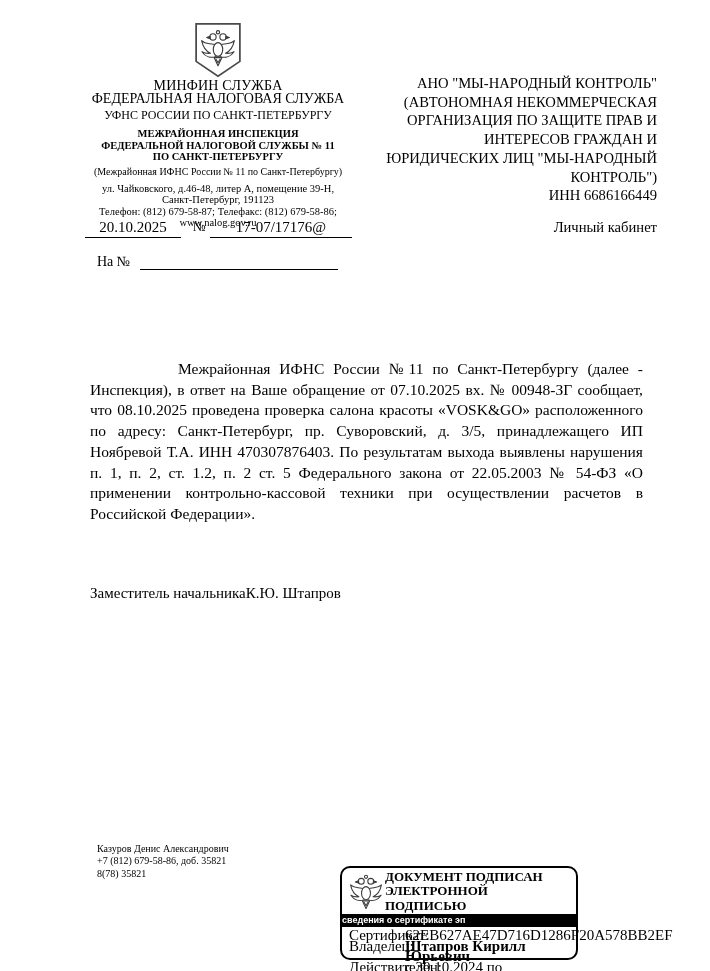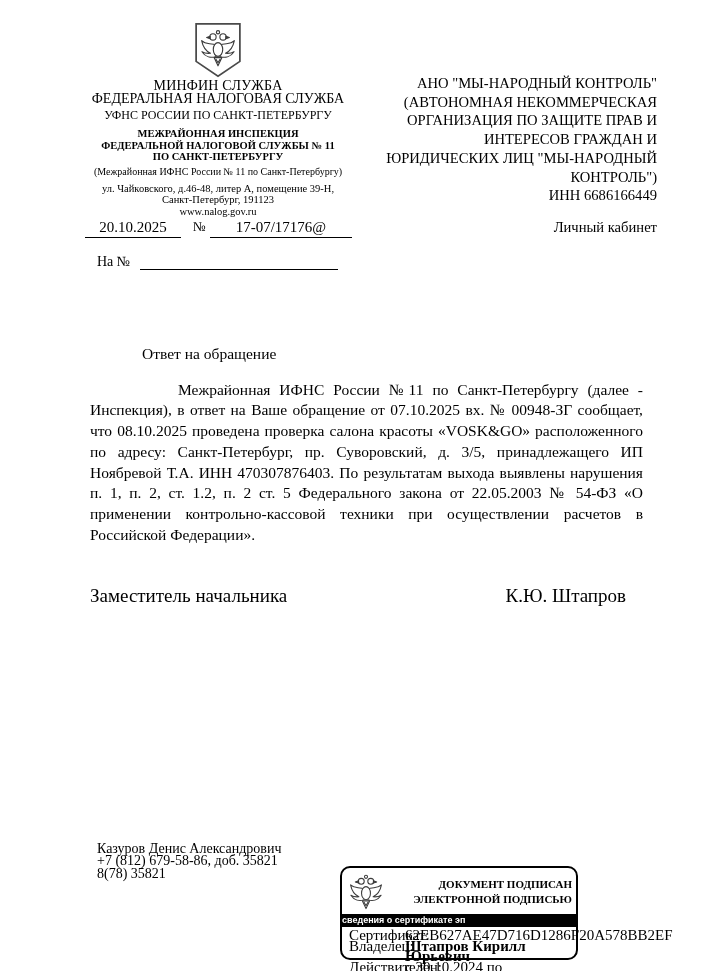--- a/index.html
+++ b/index.html
@@ -37,31 +37,31 @@
   .recipient-delivery { margin-top:13px; }
 
   
   .body-block { position:absolute; left:90px; top:344px; width:553px;
                 font-size:15.5px; line-height:20.7px; }
   .subject { margin-left:52px; }
   .para { margin-top:15px; text-align:justify; text-indent:88px; }
 
   
   .sig-row { position:absolute; left:90px; top:585px; width:536px;
-             display:flex; justify-content:space-between; font-size:19px;gap:8px; }
+             display:flex; justify-content:flex-start; font-size:15px; }
 
   
-  .contact { position:absolute; left:97px; top:843px; font-size:14px; line-height:12.4px; }
+  .contact { position:absolute; left:97px; top:843px; font-size:10px; line-height:12.4px; }
 
   
   .stamp { position:absolute; left:340px; top:866px; width:238px; height:94px;
            border:2.5px solid #000; border-radius:10px; box-sizing:border-box; background:#fff; }
   .stamp-head { display:flex; align-items:center; height:46px; padding:1px 4px 0 5px; box-sizing:border-box; }
   .stamp-eagle { width:38px; height:40px; flex:none; }
-  .stamp-title { flex:1; text-align:right; font-weight:bold; font-size:11px; line-height:14.5px; }
+  .stamp-title { flex:1; text-align:left; font-weight:bold; font-size:13px; line-height:14.5px; }
   .stamp-bar { background:#000; color:#fff; text-align:left;
                font-family:"Liberation Sans","DejaVu Sans",sans-serif;
                font-weight:bold; font-size:9px; height:13px; line-height:13px; }
   .stamp-table { padding:3px 13px 0 7px; font-size:15px; }
   .stamp-row { display:flex; line-height:10.6px; }
   .stamp-label { width:56px; flex:none; }
   .stamp-value {}
   .stamp-value-bold { font-weight:bold; }
 
   .hidden-defs { position:absolute; width:0; height:0; overflow:hidden; }
@@ -97,38 +97,38 @@
     </svg>
     <div class="lh-agency">МИНФИН СЛУЖБА</div>
     <div class="lh-service">ФЕДЕРАЛЬНАЯ НАЛОГОВАЯ СЛУЖБА</div>
     <div class="lh-ufns">УФНС РОССИИ ПО САНКТ-ПЕТЕРБУРГУ</div>
     <div class="lh-bold lh-bold-first">МЕЖРАЙОННАЯ ИНСПЕКЦИЯ</div>
     <div class="lh-bold">ФЕДЕРАЛЬНОЙ НАЛОГОВОЙ СЛУЖБЫ № 11</div>
     <div class="lh-bold">ПО САНКТ-ПЕТЕРБУРГУ</div>
     <div class="lh-paren">(Межрайонная ИФНС России № 11 по Санкт-Петербургу)</div>
     <div class="lh-addr lh-addr-first">ул. Чайковского, д.46-48, литер А, помещение 39-Н,</div>
     <div class="lh-addr">Санкт-Петербург, 191123</div>
+    <div class="lh-addr">Телефон: (812) 679-58-87; Телефакс: (812) 679-58-86;</div>
     <div class="lh-addr">www.nalog.gov.ru</div>
   </div>
 
   <div class="ref-row">
     <span class="u ref-date">20.10.2025</span><span class="ref-no-label">№</span><span class="u ref-num">17-07/17176@</span>
   </div>
   <div class="na-row">
     <span>На №</span><span class="u na-blank">&nbsp;</span>
   </div>
 
   <div class="recipient">
     <div>АНО "МЫ-НАРОДНЫЙ КОНТРОЛЬ" (АВТОНОМНАЯ НЕКОММЕРЧЕСКАЯ ОРГАНИЗАЦИЯ ПО ЗАЩИТЕ ПРАВ И ИНТЕРЕСОВ ГРАЖДАН И ЮРИДИЧЕСКИХ ЛИЦ "МЫ-НАРОДНЫЙ КОНТРОЛЬ")</div>
     <div>ИНН 6686166449</div>
     <div class="recipient-delivery">Личный кабинет</div>
   </div>
 
   <div class="body-block">
-    <div class="subject">Ответ на обращение</div>
     <div class="para">Межрайонная ИФНС России №11 по Санкт-Петербургу (далее - Инспекция), в ответ на Ваше обращение от 07.10.2025 вх. № 00948-ЗГ сообщает, что 08.10.2025 проведена проверка салона красоты «VOSK&amp;GO» расположенного по адресу: Санкт-Петербург, пр. Суворовский, д. 3/5, принадлежащего ИП Ноябревой Т.А. ИНН 470307876403. По результатам выхода выявлены нарушения п. 1, п. 2, ст. 1.2, п. 2 ст. 5 Федерального закона от 22.05.2003 № 54-ФЗ «О применении контрольно-кассовой техники при осуществлении расчетов в Российской Федерации».</div>
   </div>
 
   <div class="sig-row">
     <span>Заместитель начальника</span>
     <span>К.Ю. Штапров</span>
   </div>
 
   <div class="contact">
     <div>Казуров Денис Александрович</div>

